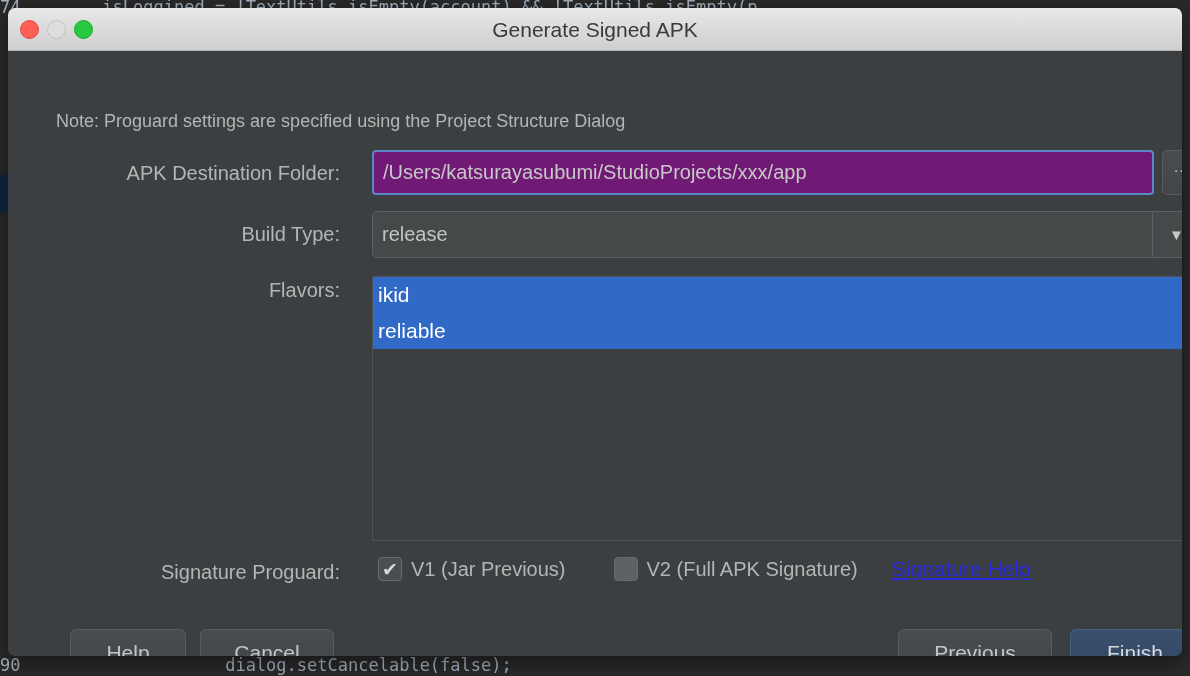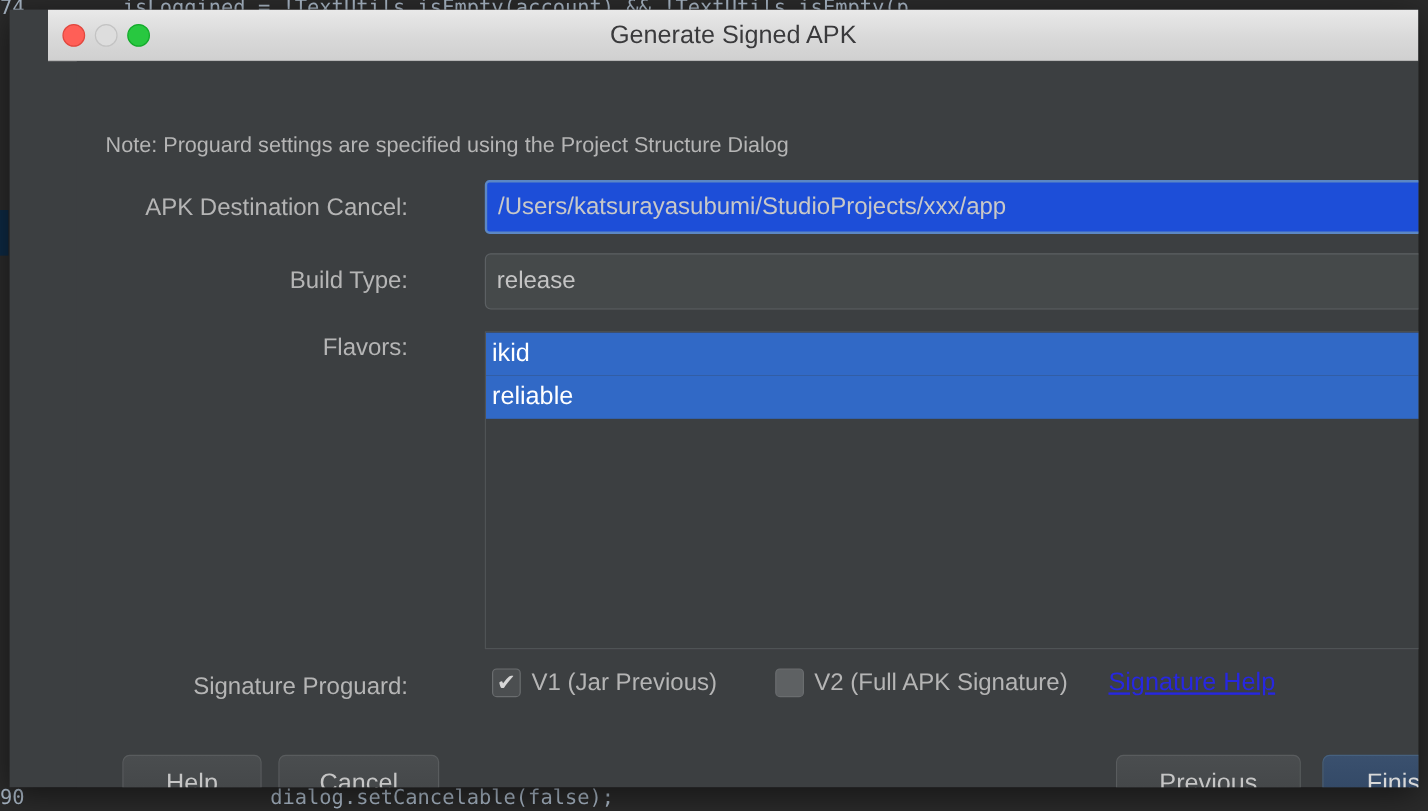--- a/index.html
+++ b/index.html
@@ -42,25 +42,24 @@
     background: #0d2a44;
   }
 
   
   #dialog {
     position: absolute;
     left: 8px;
     top: 8px;
     width: 1174px;
     height: 648px;
-    border-radius: 0;
+    border-radius: 7px;
     overflow: hidden;
     background: #3c3f41;
     box-shadow: 0 6px 26px rgba(0,0,0,0.55);
-    padding-left: 32px;
   }
 
   
   #titlebar {
     position: relative;
     height: 43px;
     background: linear-gradient(to bottom, #e9e9e9 0%, #d9d9d9 55%, #d0d0d0 100%);
     border-bottom: 1px solid #b4b4b4;
   }
   #traffic-lights {
@@ -115,21 +114,21 @@
   }
 
   
   #dest-label { top: 111px; }
   #dest-input {
     position: absolute;
     left: 340px;
     top: 99px;
     width: 782px;
     height: 45px;
-    background: #1d4ed8;
+    background: #701a75;
     border: 2px solid #5c87c4;
     border-radius: 4px;
     color: #c8c8c8;
     font-size: 20px;
     font-family: "Liberation Sans", sans-serif;
     padding: 0 9px;
     outline: none;
   }
   #browse-button {
     position: absolute;
@@ -286,21 +285,21 @@
       <div class="light light-minimize"></div>
       <div class="light light-maximize"></div>
     </div>
     <div id="window-title">Generate Signed APK</div>
   </div>
 
   <div id="content">
 
     <div id="note">Note: Proguard settings are specified using the Project Structure Dialog</div>
 
-    <div class="row-label" id="dest-label">APK Destination Cancel:</div>
+    <div class="row-label" id="dest-label">APK Destination Folder:</div>
     <input id="dest-input" type="text" value="/Users/katsurayasubumi/StudioProjects/xxx/app" style="">
     <div id="browse-button">…</div>
 
     <div class="row-label" id="build-label">Build Type:</div>
     <div id="build-combo">
       <div id="build-value">release</div>
       <div id="build-arrow">▼</div>
     </div>
 
     <div class="row-label" id="flavors-label">Flavors:</div>

